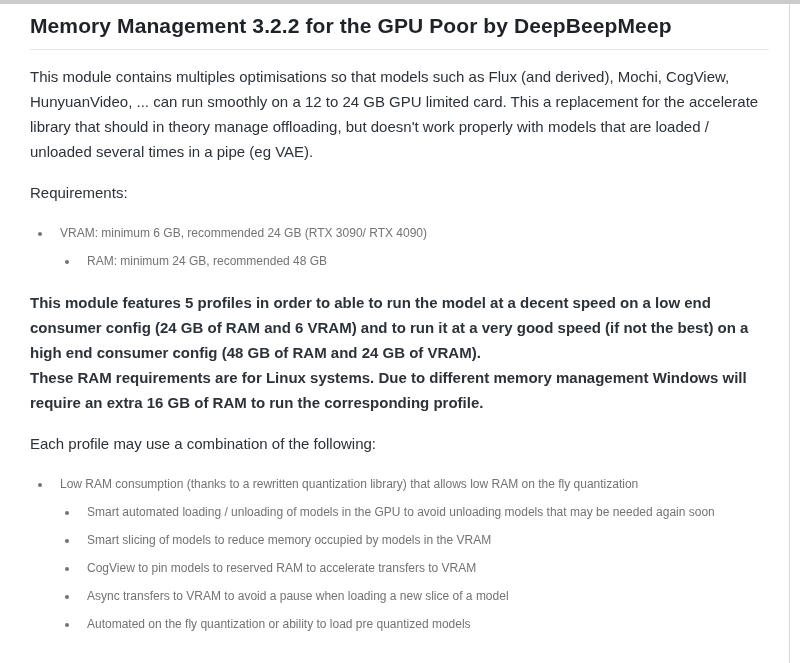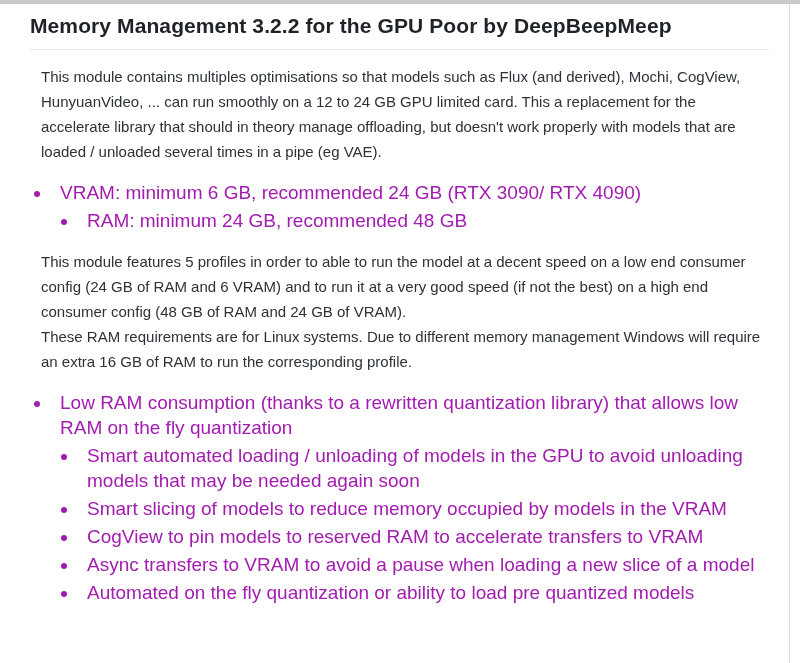--- a/index.html
+++ b/index.html
@@ -40,62 +40,65 @@
     color: #1f2328;
     margin: 4px 0 0 0;
     padding-bottom: 11px;
     border-bottom: 1px solid #e4e7ea;
     letter-spacing: 0.1px;
   }
   .md p {
     font-size: 15px;
     line-height: 25px;
     color: #2c3238;
-    margin: 14px 0 16px 11px;
+    margin: 14px 0 16px 0;
   }
   .md p.multiline {
     white-space: pre-line;
+    font-weight: bold;
   }
   .md ul {
     margin: 14px 0 16px 0;
     padding-left: 22px;
     list-style: disc outside;
   }
   .md li {
-    font-size: 19px;
+    font-size: 12px;
     line-height: 25px;
-    color: #a21caf;
+    color: #737373;
     padding-left: 8px;
   }
   .md li + li {
     margin-top: 3px;
     margin-left: 27px;
   }
 </style>
 </head>
 <body>
 
 <div class="viewport">
   <div class="top-strip"></div>
 
   <div class="content md">
 
     <h1 class="page-title">Memory Management 3.2.2 for the GPU Poor by DeepBeepMeep</h1>
 
     <p>This module contains multiples optimisations so that models such as Flux (and derived), Mochi, CogView, HunyuanVideo, ... can run smoothly on a 12 to 24 GB GPU limited card. This a replacement for the accelerate library that should in theory manage offloading, but doesn't work properly with models that are loaded / unloaded several times in a pipe (eg VAE).</p>
 
+    <p>Requirements:</p>
 
     <ul>
       <li>VRAM: minimum 6 GB, recommended 24 GB (RTX 3090/ RTX 4090)</li>
       <li>RAM: minimum 24 GB, recommended 48 GB</li>
     </ul>
 
     <p class="multiline">This module features 5 profiles in order to able to run the model at a decent speed on a low end consumer config (24 GB of RAM and 6 VRAM) and to run it at a very good speed (if not the best) on a high end consumer config (48 GB of RAM and 24 GB of VRAM).
 These RAM requirements are for Linux systems. Due to different memory management Windows will require an extra 16 GB of RAM to run the corresponding profile.</p>
 
+    <p>Each profile may use a combination of the following:</p>
 
     <ul>
       <li>Low RAM consumption (thanks to a rewritten quantization library) that allows low RAM on the fly quantization</li>
       <li>Smart automated loading / unloading of models in the GPU to avoid unloading models that may be needed again soon</li>
       <li>Smart slicing of models to reduce memory occupied by models in the VRAM</li>
       <li>CogView to pin models to reserved RAM to accelerate transfers to VRAM</li>
       <li>Async transfers to VRAM to avoid a pause when loading a new slice of a model</li>
       <li>Automated on the fly quantization or ability to load pre quantized models</li>
 
     </ul>

